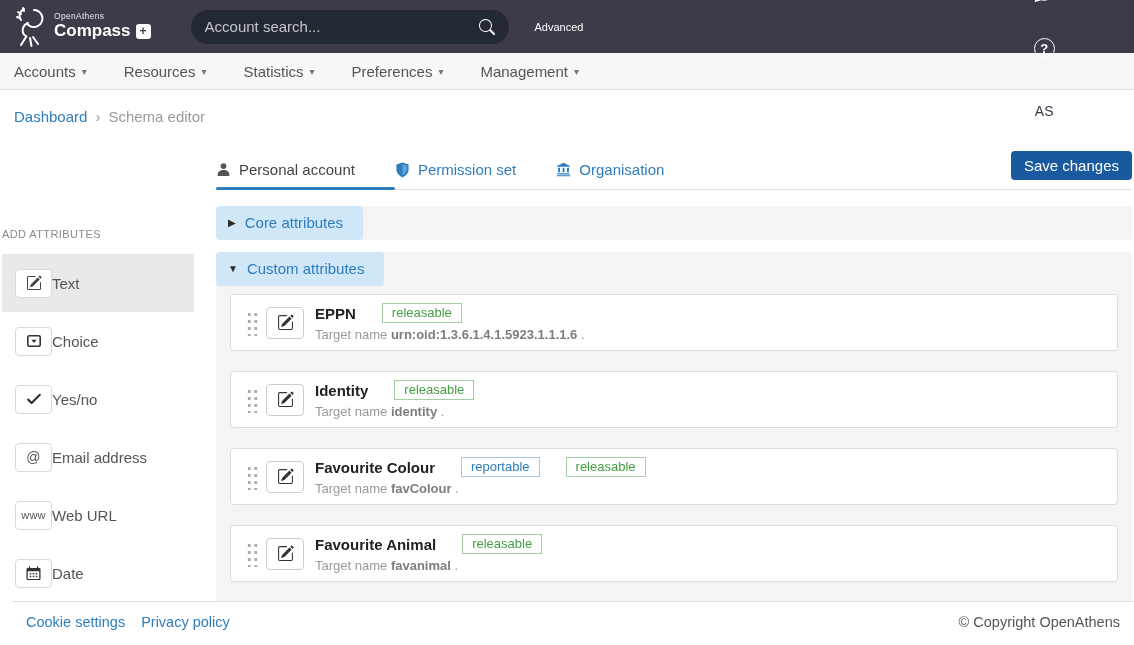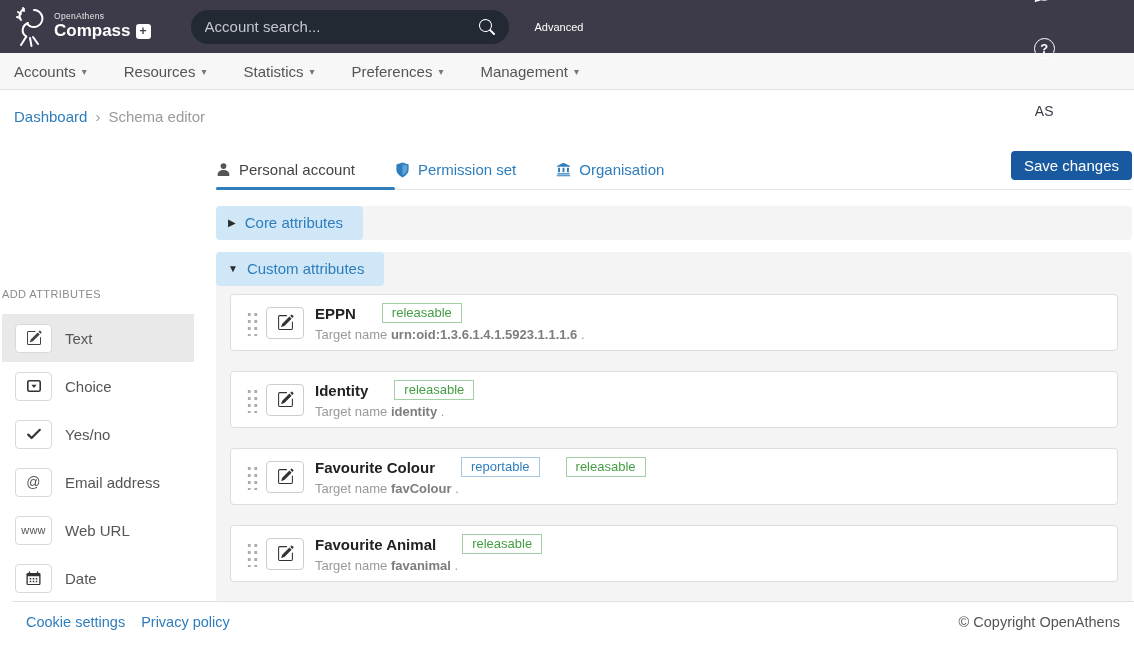--- a/index.html
+++ b/index.html
@@ -30,21 +30,21 @@
   .nav-item{ font-size:15px; color:#555; display:flex; align-items:center; gap:6px; cursor:pointer; }
   .nav-caret{ font-size:10px; color:#777; }
   
   .breadcrumb{ padding:18px 14px 25px; font-size:15px; color:#9a9a9a; display:flex; gap:8px; align-items:center; }
   .breadcrumb a{ color:#2e7dbd; text-decoration:none; cursor:pointer; }
   
   .content{ display:flex; align-items:flex-end; padding:0 2px; }
   
   .sidebar{ width:192px; flex:none; }
   .sidebar-heading{ font-size:11px; color:#8a8a8a; letter-spacing:.4px; margin:6px 0 14px; }
-  .side-item{ height:48px; display:flex; align-items:center; padding-left:13px; gap:13px; font-size:15px; color:#555; cursor:pointer; }
+  .side-item{ height:58px; display:flex; align-items:center; padding-left:13px; font-size:15px; color:#555; cursor:pointer; }
   .side-item.selected{ background:#e9e9e9; }
   .icon-box{ width:37px; height:29px; border:1px solid #d9d9d9; border-radius:4px; background:#fff; display:flex; align-items:center; justify-content:center; color:#444; flex:none; }
   .icon-box.txt{ font-size:11px; color:#555; letter-spacing:.2px; }
   
   .main{ flex:1; margin-left:22px; }
   .tabs-row{ display:flex; align-items:center; border-bottom:1px solid #e2e2e2; height:40px; }
   .tab{ display:flex; align-items:center; gap:8px; font-size:15px; color:#2e7dbd; height:100%; padding-right:40px; position:relative; cursor:pointer; }
   .tab.active{ color:#444; }
   .tab.active::after{ content:""; position:absolute; left:0; right:0; bottom:-1px; height:3px; background:#2e7dbd; border-radius:2px; }
   .save-btn{ margin-left:auto; background:#19599f; color:#fff; border:none; border-radius:4px; font-size:15px; font-family:inherit; padding:6px 13px; cursor:pointer; margin-bottom:8px; }

